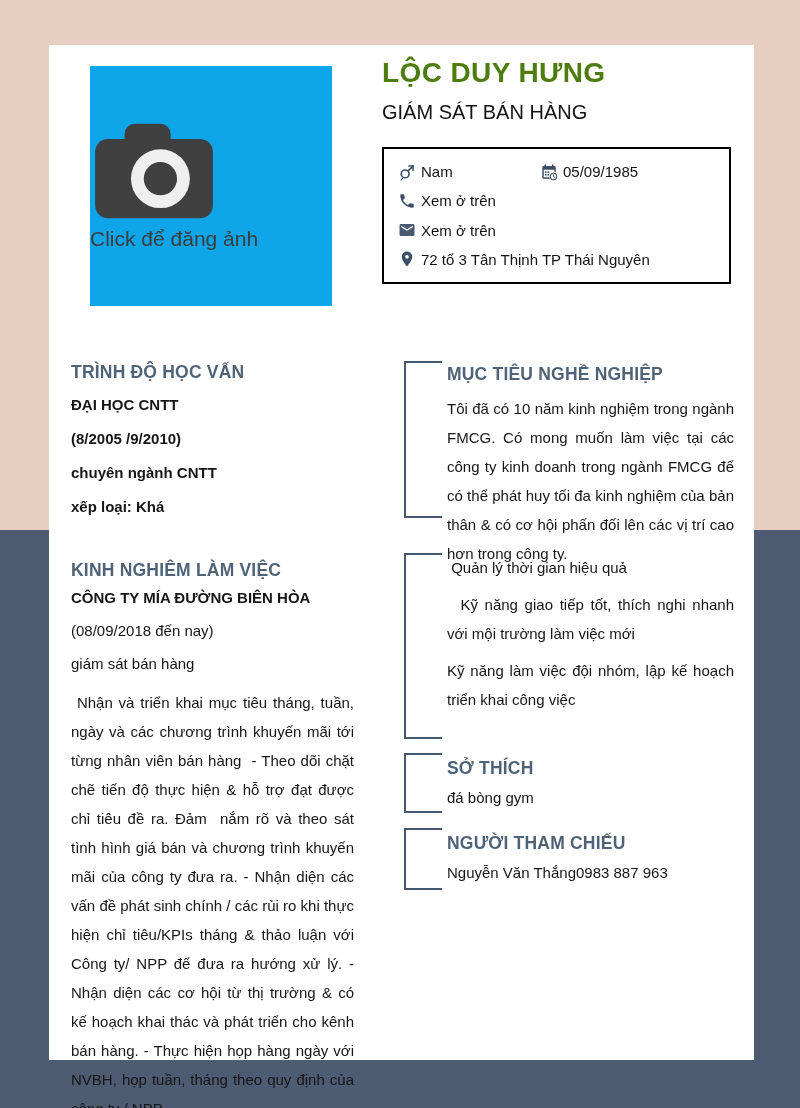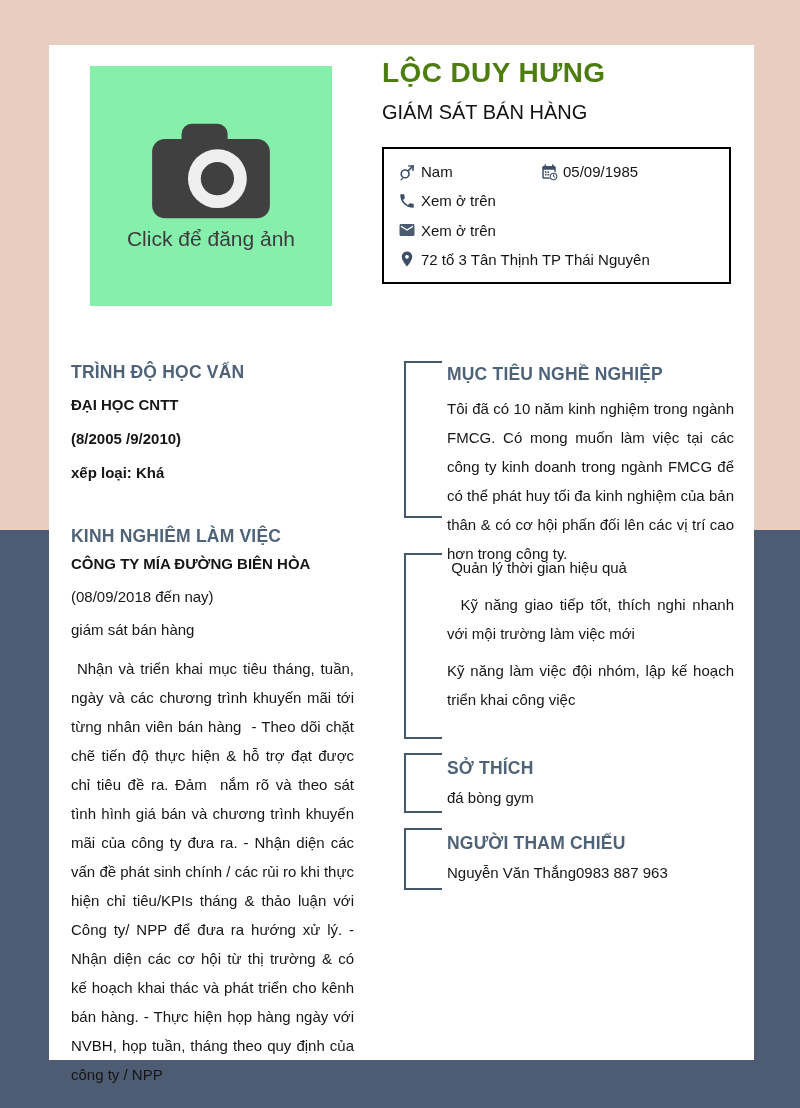--- a/index.html
+++ b/index.html
@@ -11,22 +11,22 @@
     overflow: hidden;
     color: #161616;
   }
   .bg-top    { position:absolute; left:0; top:0;    width:800px; height:530px; background:#e8cdc1; }
   .bg-bottom { position:absolute; left:0; top:530px; width:800px; height:578px; background:#4d5c72; }
   .card { position:absolute; left:49px; top:45px; width:705px; height:1015px; background:#ffffff; }
 
   
   .photo {
     position:absolute; left:41px; top:21px; width:242px; height:240px;
-    background:#86efac; display:flex; flex-direction:column;
-    align-items:center; justify-content:center; cursor:pointer;
+    background:#0ea5e9; display:flex; flex-direction:column;
+    justify-content:center; cursor:pointer;
   }
   .photo-label { font-size:21px; color:#3c3c3c; margin-top:6px; }
 
   
   .header { position:absolute; left:333px; top:12px; width:360px; }
   .name { font-size:28px; font-weight:bold; color:#4d7c0f; letter-spacing:0.4px; }
   .job-title { font-size:20px; color:#121212; margin-top:12px; }
 
   
   .info-box {
@@ -155,20 +155,21 @@
         </span>
         <span class="txt">72 tổ 3 Tân Thịnh TP Thái Nguyên</span>
       </div>
     </div>
   </div>
 
   <div class="left-col">
     <div class="sec-heading">TRÌNH ĐỘ HỌC VẤN</div>
     <div class="line-item bold">ĐẠI HỌC CNTT</div>
     <div class="line-item gap-item">(8/2005 /9/2010)</div>
+    <div class="line-item gap-item">chuyên ngành CNTT</div>
     <div class="line-item gap-item">xếp loại: Khá</div>
 
     <div class="sec-heading exp-heading">KINH NGHIÊM LÀM VIỆC</div>
     <div class="line-item bold" style="margin-top:7px;">CÔNG TY MÍA ĐƯỜNG BIÊN HÒA</div>
     <div class="line-item">(08/09/2018 đến nay)</div>
     <div class="line-item">giám sát bán hàng</div>
     <div class="body-par"> Nhận và triển khai mục tiêu tháng, tuần, ngày và các chương trình khuyến mãi tới từng nhân viên bán hàng  - Theo dõi chặt chẽ tiến độ thực hiện &amp; hỗ trợ đạt được chỉ tiêu đề ra. Đảm  nắm rõ và theo sát tình hình giá bán và chương trình khuyến mãi của công ty đưa ra. - Nhận diện các vấn đề phát sinh chính / các rủi ro khi thực hiện chỉ tiêu/KPIs tháng &amp; thảo luận với Công ty/ NPP để đưa ra hướng xử lý. - Nhận diện các cơ hội từ thị trường &amp; có kế hoạch khai thác và phát triển cho kênh bán hàng. - Thực hiện họp hàng ngày với NVBH, họp tuần, tháng theo quy định của công ty / NPP</div>
   </div>
 
   <div class="rsec sec-objective">

